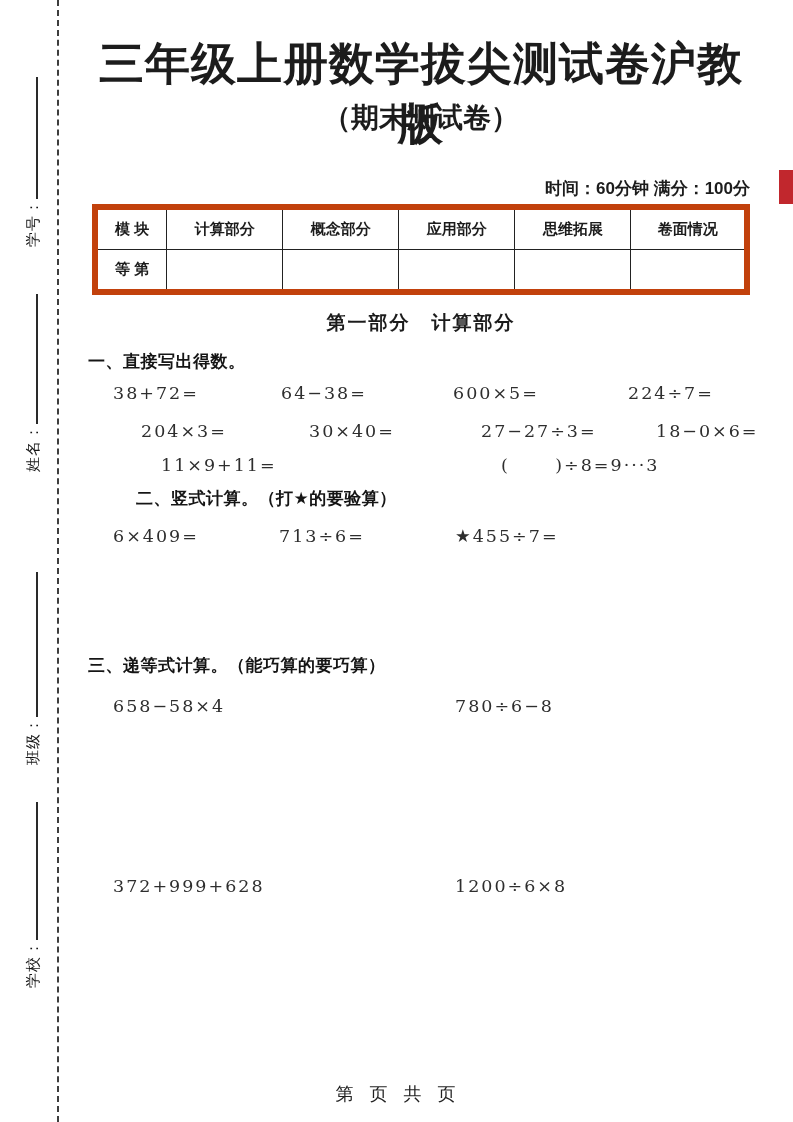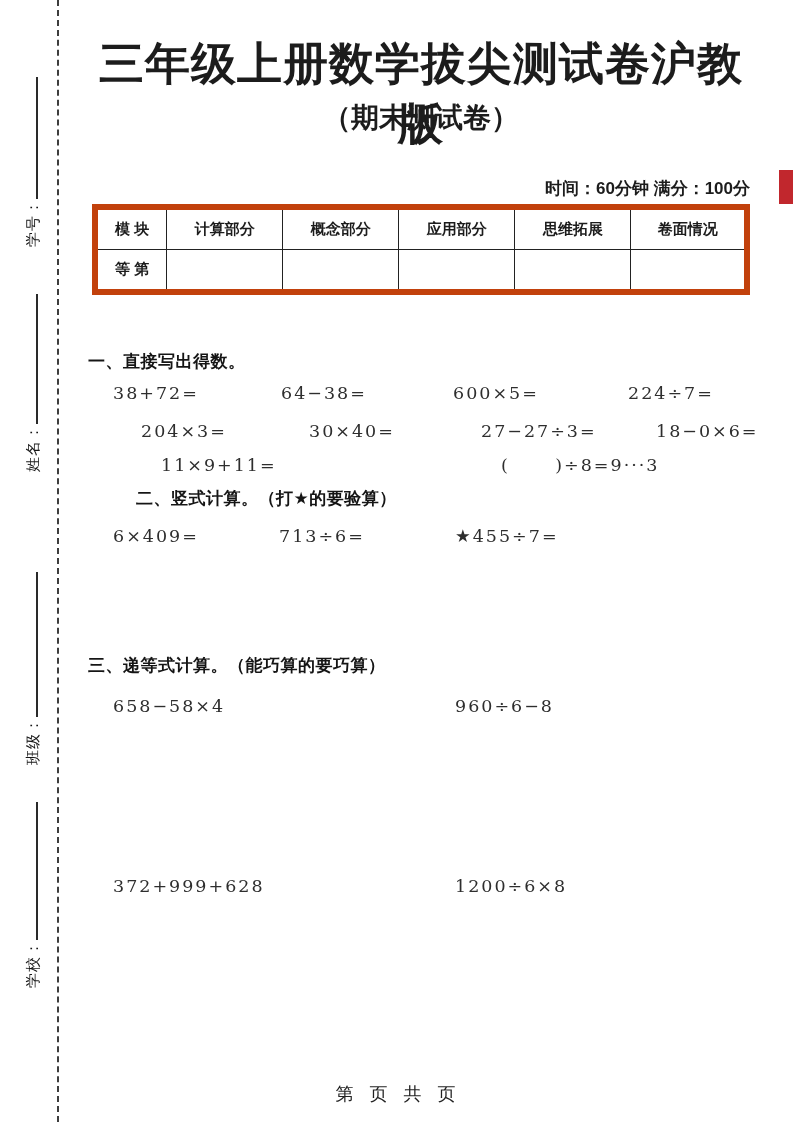--- a/index.html
+++ b/index.html
@@ -123,38 +123,39 @@
       <td>等 第</td>
       <td></td>
       <td></td>
       <td></td>
       <td></td>
       <td></td>
     </tr>
   </tbody>
     </table>
 
+  <div class="part-heading">第一部分　计算部分</div>
 
   <div class="q-title s1">一、直接写出得数。</div>
   <span class="p r1 c1">38+72=</span>
   <span class="p r1 c2">64−38=</span>
   <span class="p r1 c3">600×5=</span>
   <span class="p r1 c4">224÷7=</span>
   <span class="p r2 c1">204×3=</span>
   <span class="p r2 c2">30×40=</span>
   <span class="p r2 c3">27−27÷3=</span>
   <span class="p r2 c4">18−0×6=</span>
   <span class="p r3 c1">11×9+11=</span>
   <span class="p r3 c3">(&nbsp;&nbsp;&nbsp;&nbsp;&nbsp;&nbsp;)÷8=9···3</span>
 
   <div class="q-title s2">二、竖式计算。（打★的要验算）</div>
   <span class="p r4 c1">6×409=</span>
   <span class="p r4 c2b">713÷6=</span>
   <span class="p r4 c3b">★455÷7=</span>
 
   <div class="q-title s3">三、递等式计算。（能巧算的要巧算）</div>
   <span class="p r5 c1">658−58×4</span>
-  <span class="p r5 c3b">960÷6−8</span>
+  <span class="p r5 c3b">780÷6−8</span>
   <span class="p r6 c1">372+999+628</span>
   <span class="p r6 c3b">1200÷6×8</span>
 
   <div class="footer">第&nbsp;&nbsp;页&nbsp;&nbsp;共&nbsp;&nbsp;页</div>
 </div>
 
 </body></html>

